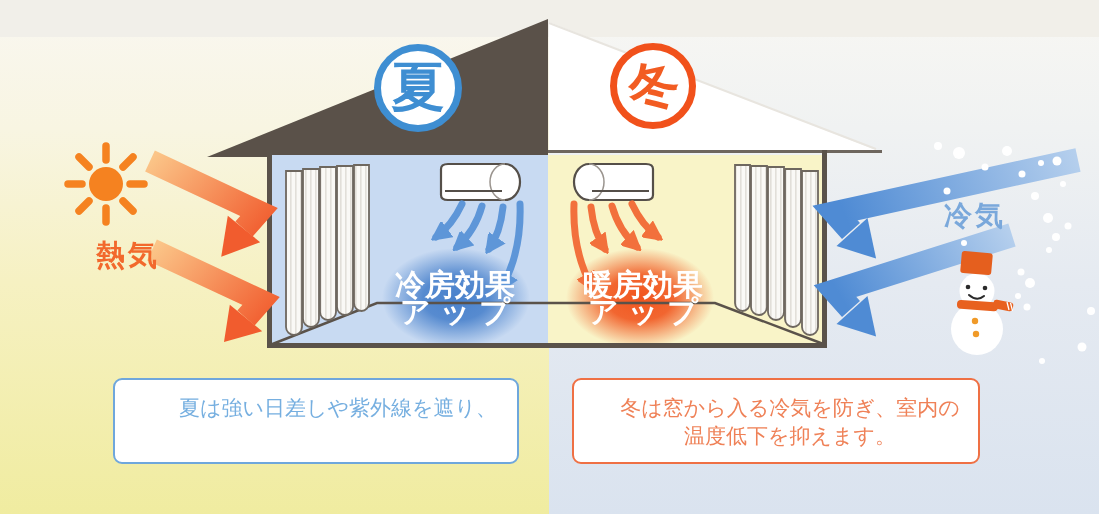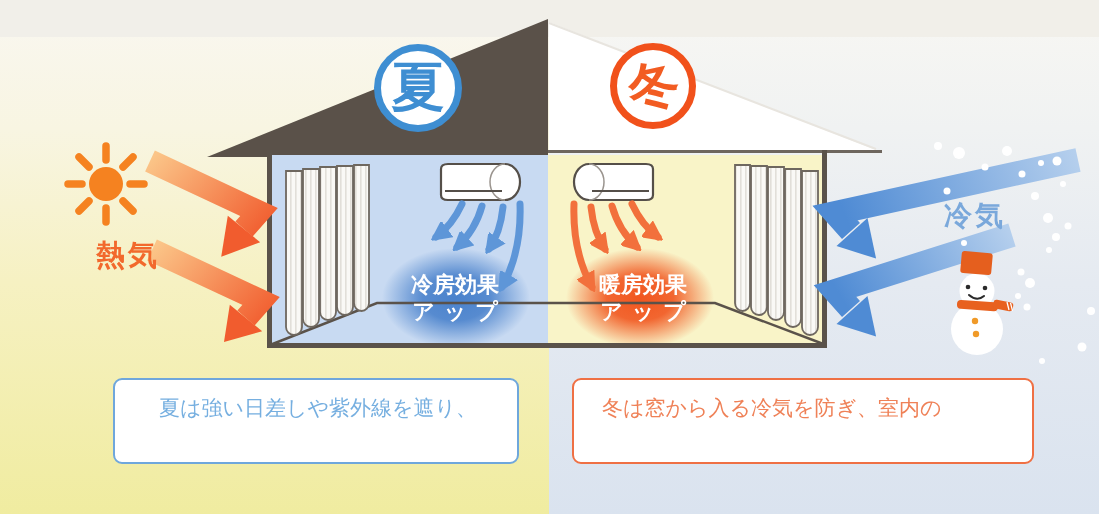--- a/index.html
+++ b/index.html
@@ -10,28 +10,28 @@
   .bg-right{left:549px;width:550px;background:linear-gradient(180deg,#f8f7f3 0%,#f0f2f2 25%,#e5eaf1 55%,#dae3ef 100%);}
   .bg-topband{position:absolute;left:0;top:0;width:1099px;height:37px;background:#f1efe9;}
   svg.art{position:absolute;left:0;top:0;}
   .txt{position:absolute;white-space:nowrap;}
   .badge{position:absolute;background:#fff;border-radius:50%;display:flex;align-items:center;justify-content:center;font-weight:bold;}
   .badge-summer{left:374px;top:44px;width:74px;height:74px;border:7px solid #3e8ed2;color:#3e8ed2;font-size:53px;}
   .badge-winter{left:610px;top:43px;width:72px;height:72px;border:7px solid #f1511b;color:#f25c22;font-size:51px;}
   .badge-winter .tilt{display:inline-block;transform:rotate(-12deg);}
   .label-hot{left:96px;top:236px;font-size:29px;font-weight:bold;color:#f2692c;letter-spacing:3px;}
   .label-cold{left:944px;top:197px;font-size:28px;font-weight:bold;color:#7aa8db;letter-spacing:3px;}
-  .effect{position:absolute;width:170px;text-align:center;color:#ffffff;font-weight:bold;font-size:22px;line-height:27px;}
+  .effect{position:absolute;width:170px;text-align:center;color:#ffffff;font-weight:bold;font-size:30px;line-height:27px;}
   .effect-cool{left:370px;top:271px;}
   .effect-warm{left:558px;top:271px;font-family:Liberation Serif, serif;}
   .effect .l2{letter-spacing:9px;padding-left:9px;display:block;}
   .cap{position:absolute;top:378px;height:86px;background:#ffffff;border-radius:9px;box-sizing:border-box;
-       font-size:21px;line-height:28px;padding-top:14px;}
+       font-size:21px;line-height:28px;padding-top:14px;text-align:center;}
   .cap-summer{left:113px;width:406px;border:2px solid #6fa7dc;color:#76afe0;padding-left:44px;}
-  .cap-winter{left:572px;width:462px;border:2px solid #ef7044;color:#ef8157;padding-left:28px;}
+  .cap-winter{left:572px;width:408px;border:2px solid #ef7044;color:#ef8157;padding-left:28px;}
   .cap span{display:block;white-space:nowrap;}
 </style>
 </head>
 <body>
 
 <div id="stage">
 
   <div class="bg bg-left"></div>
   <div class="bg bg-right"></div>
   <div class="bg-topband"></div>
@@ -223,15 +223,16 @@
   <div class="effect effect-warm">
     <span>暖房効果</span>
     <span class="l2">アップ</span>
   </div>
 
   <div class="cap cap-summer">
     <span>夏は強い日差しや紫外線を遮り、</span>
   </div>
   <div class="cap cap-winter">
     <span>冬は窓から入る冷気を防ぎ、室内の</span>
+    <span>温度低下を抑えます。</span>
   </div>
 
 </div>
 
 </body></html>

